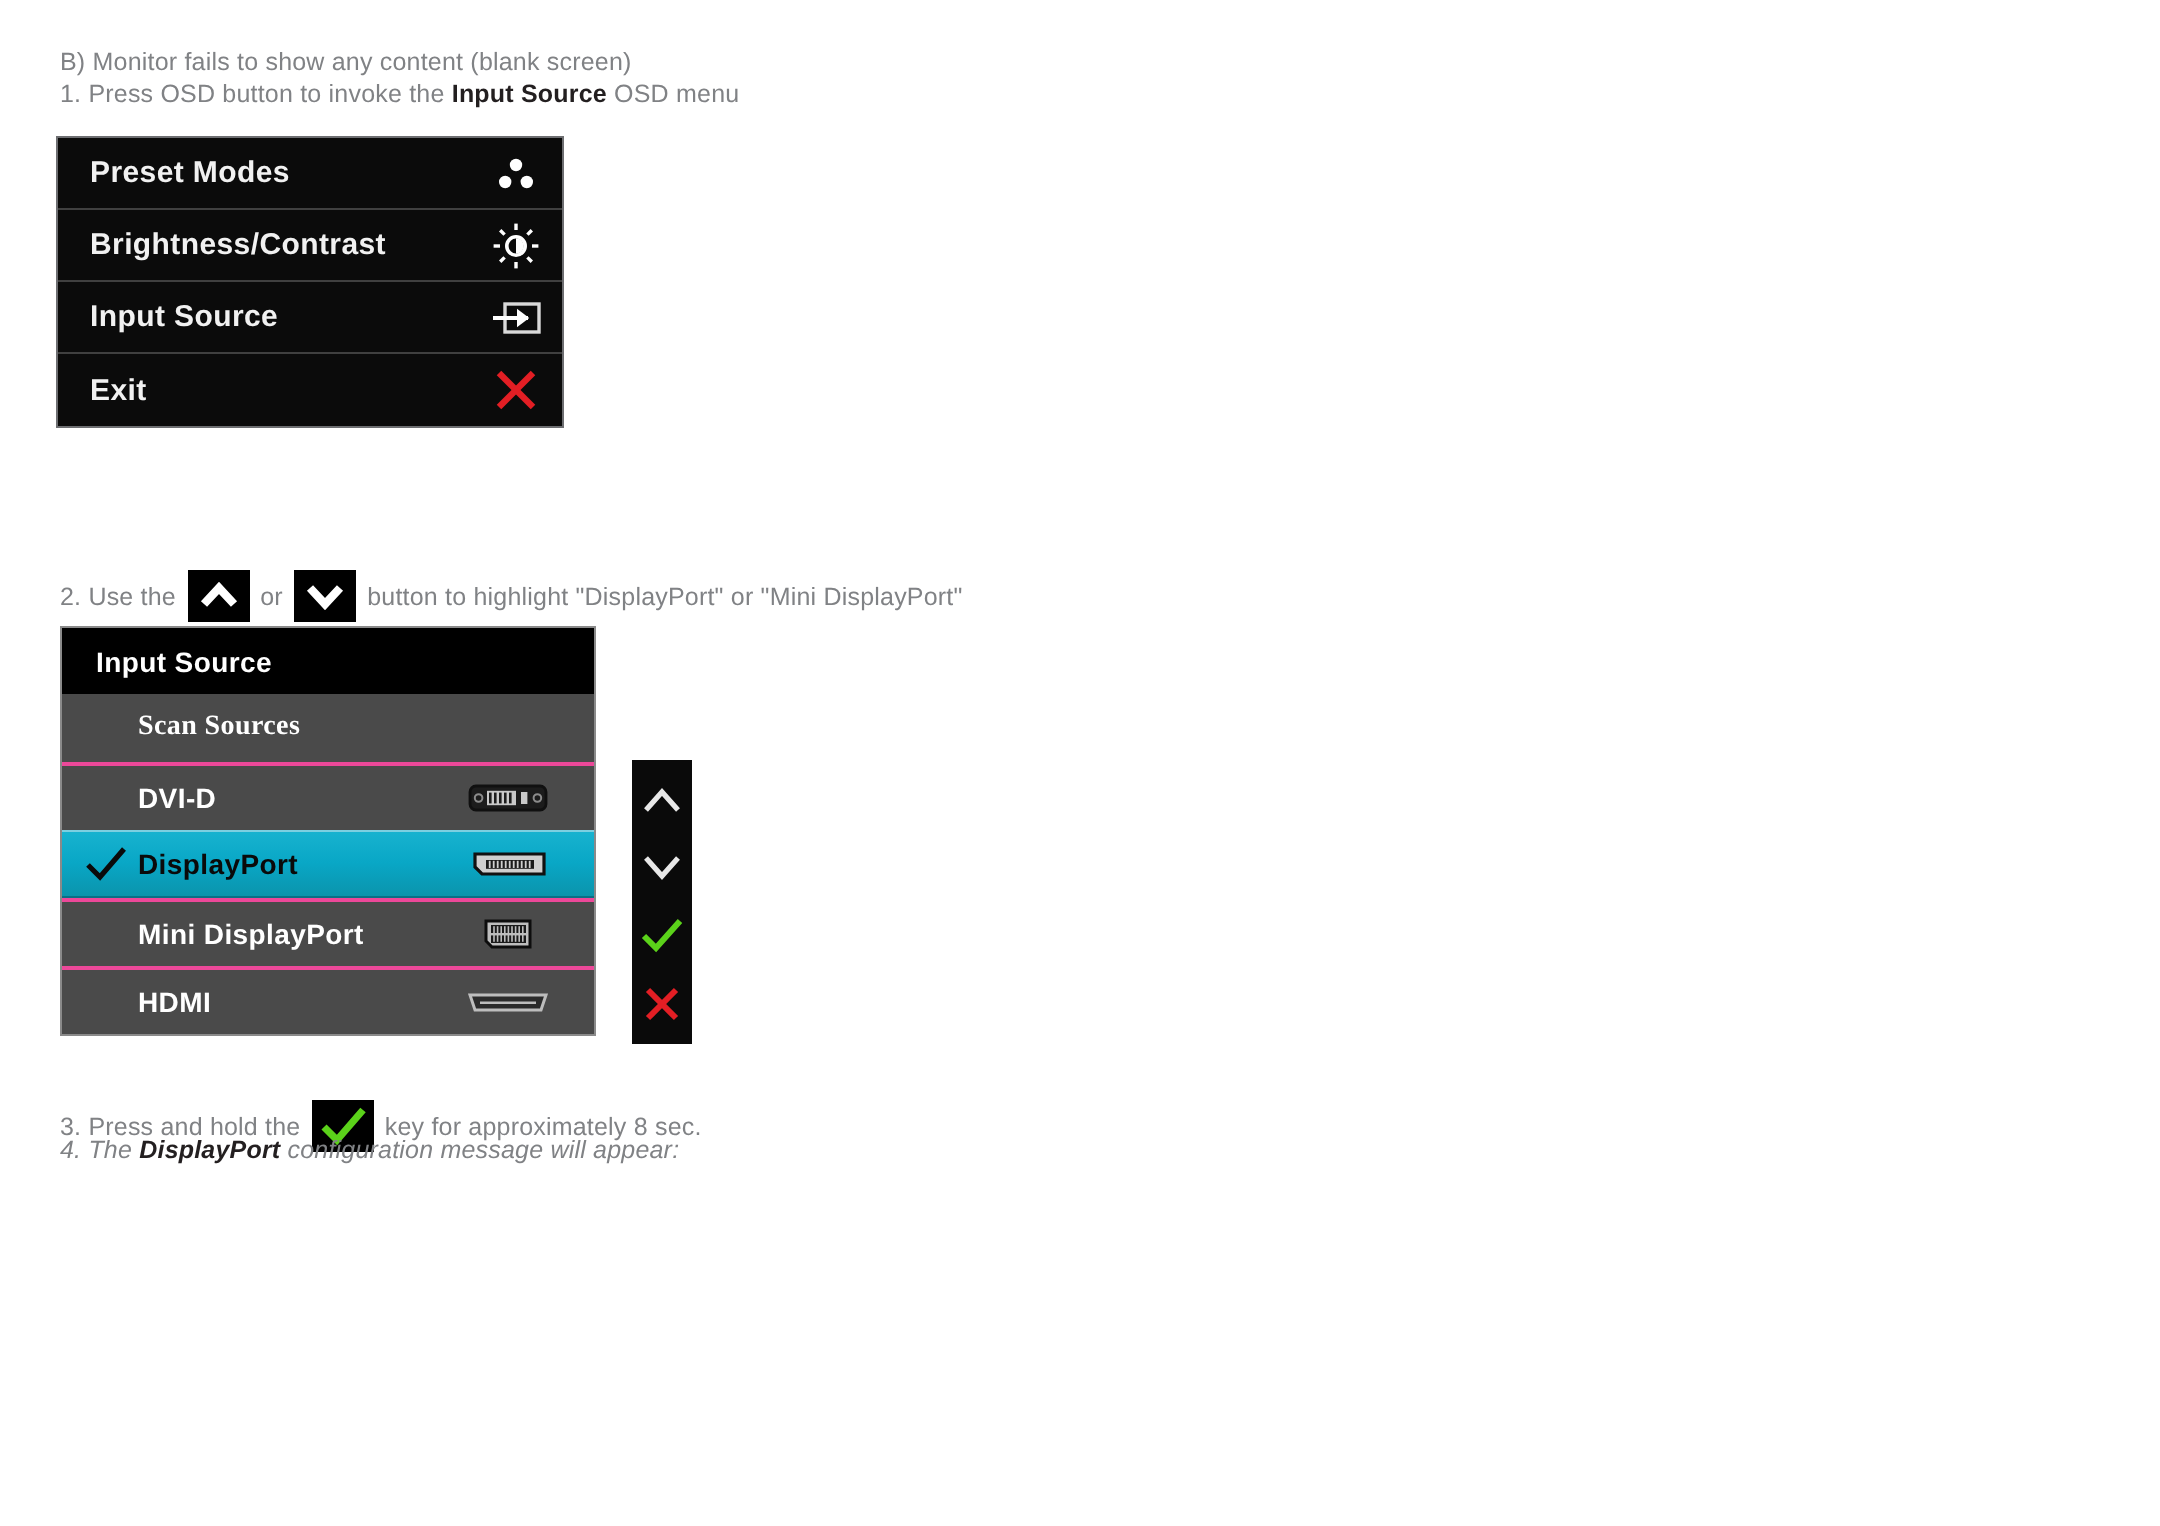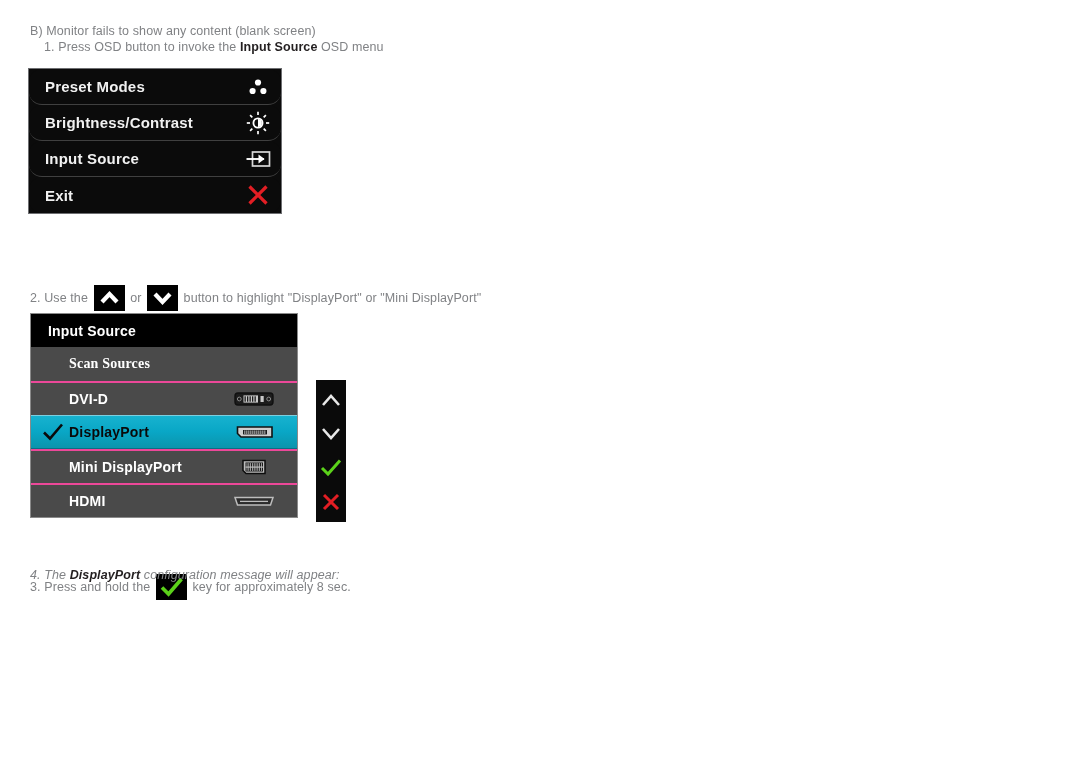--- a/index.html
+++ b/index.html
@@ -24,23 +24,23 @@
     letter-spacing: 0.1px;
     white-space: nowrap;
     line-height: 16px;
   }
   .instr b {
     color: #231f20;
     font-weight: bold;
   }
 
   #txt-b      { left: 30px; top: 12px; margin-top: 11px; }
-  #txt-step1  { left: 44px; top: 39px; }
+  #txt-step1  { left: 30px; top: 39px; }
   #txt-step2  { left: 30px; top: 286px; }
-  #txt-step3  { left: 30px; top: 575px; }
+  #txt-step3  { left: 30px; top: 551px; }
   #txt-step4  { left: 30px; top: 567px; font-style: italic; }
 
   
   .inline-key {
     display: inline-block;
     vertical-align: middle;
     background: #000000;
     width: 31px;
     height: 26px;
     position: relative;
@@ -61,21 +61,20 @@
   }
   .osd-row {
     height: 36px;
     display: flex;
     align-items: center;
     justify-content: space-between;
     padding: 0 10px 0 16px;
     box-sizing: border-box;
     background: #0b0b0b;
     border-bottom: 1px solid #404040;
-    border-radius: 13px;
   }
   .osd-row:last-child { border-bottom: none; }
   .osd-row .lbl {
     color: #f1f1f1;
     font-size: 15px;
     font-weight: bold;
     letter-spacing: 0.2px;
     font-family: "Liberation Sans", sans-serif;
   }
   .osd-row .ico {

